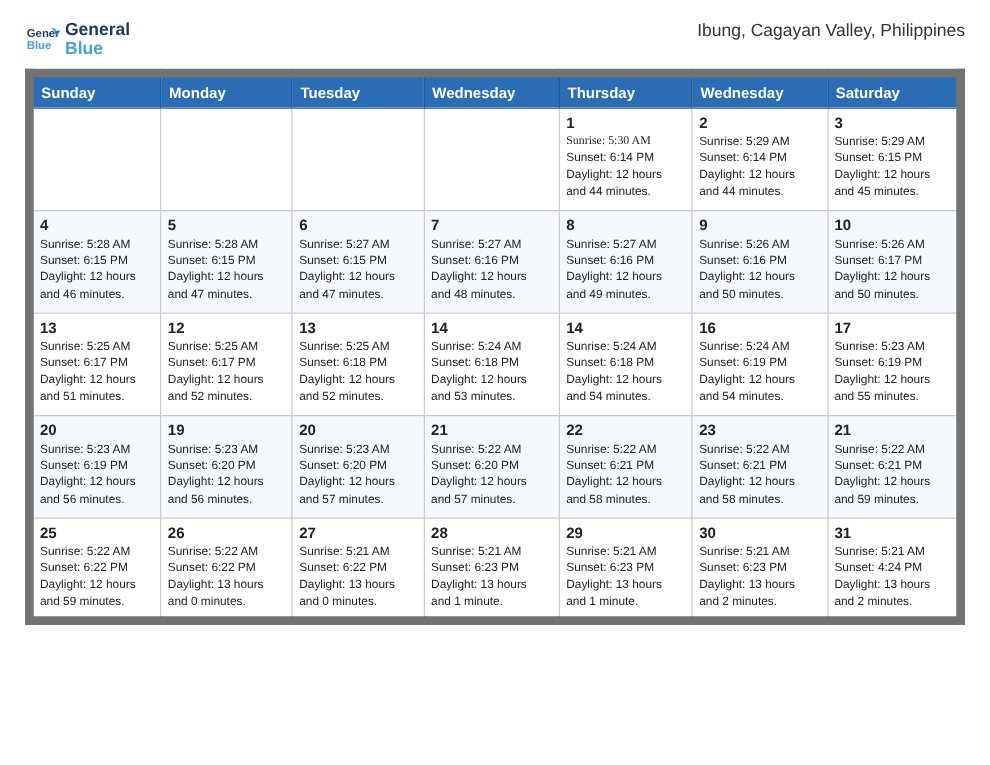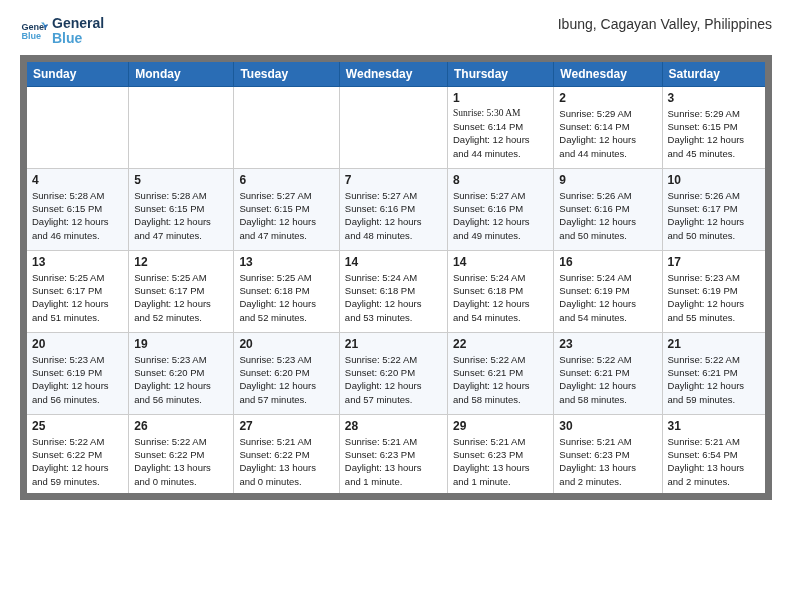--- a/index.html
+++ b/index.html
@@ -332,20 +332,20 @@
           <td>
             <span class="day-num">30</span>
             <div style="line-height: 1.4;">Sunrise: 5:21 AM</div>
             <div style="line-height: 1.4;">Sunset: 6:23 PM</div>
             <div style="line-height: 1.4;">Daylight: 13 hours</div>
             <div style="line-height: 1.4;">and 2 minutes.</div>
           </td>
           <td>
             <span class="day-num">31</span>
             <div style="line-height: 1.4;">Sunrise: 5:21 AM</div>
-            <div style="line-height: 1.4;">Sunset: 6:54 PM</div>
+            <div style="line-height: 1.4;">Sunset: 4:24 PM</div>
             <div style="line-height: 1.4;">Daylight: 13 hours</div>
             <div style="line-height: 1.4;">and 2 minutes.</div>
           </td>
         </tr>
       </tbody>
   </table>
 </div>
 
 </body></html>

